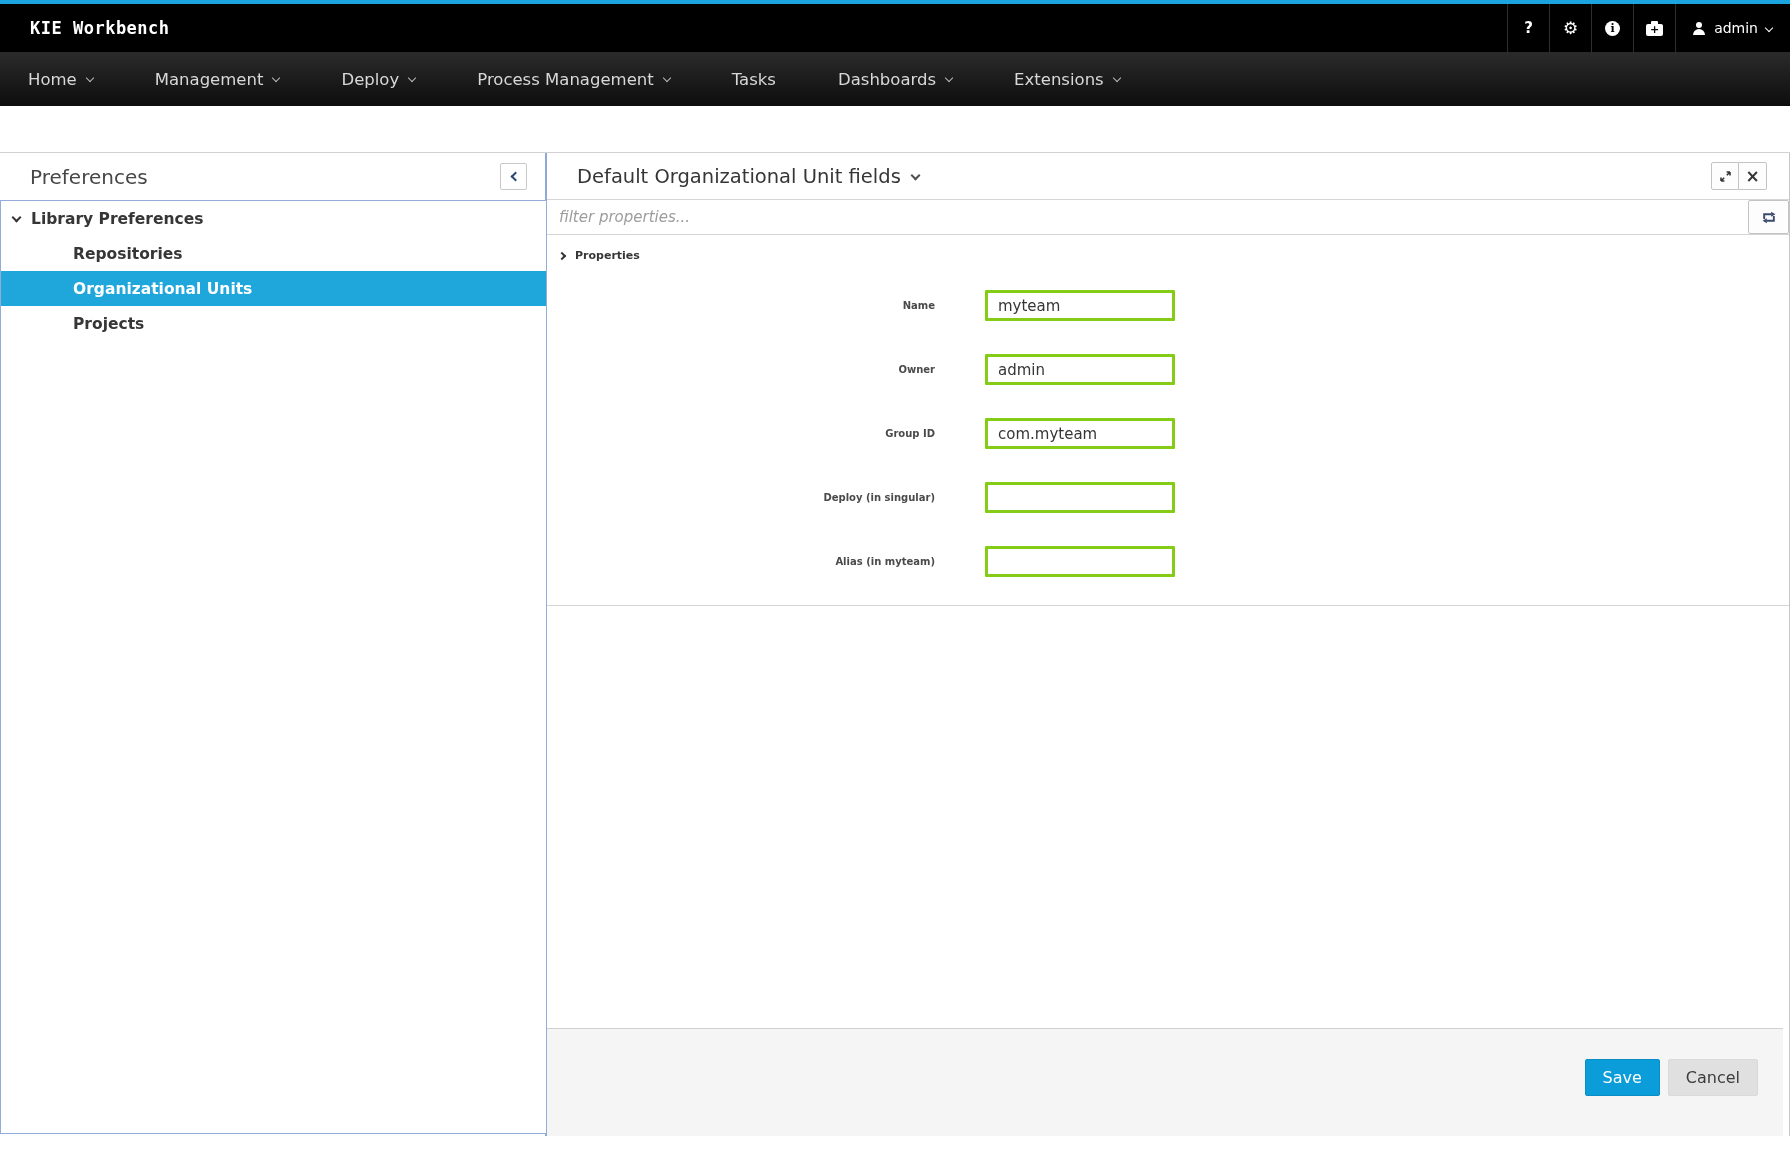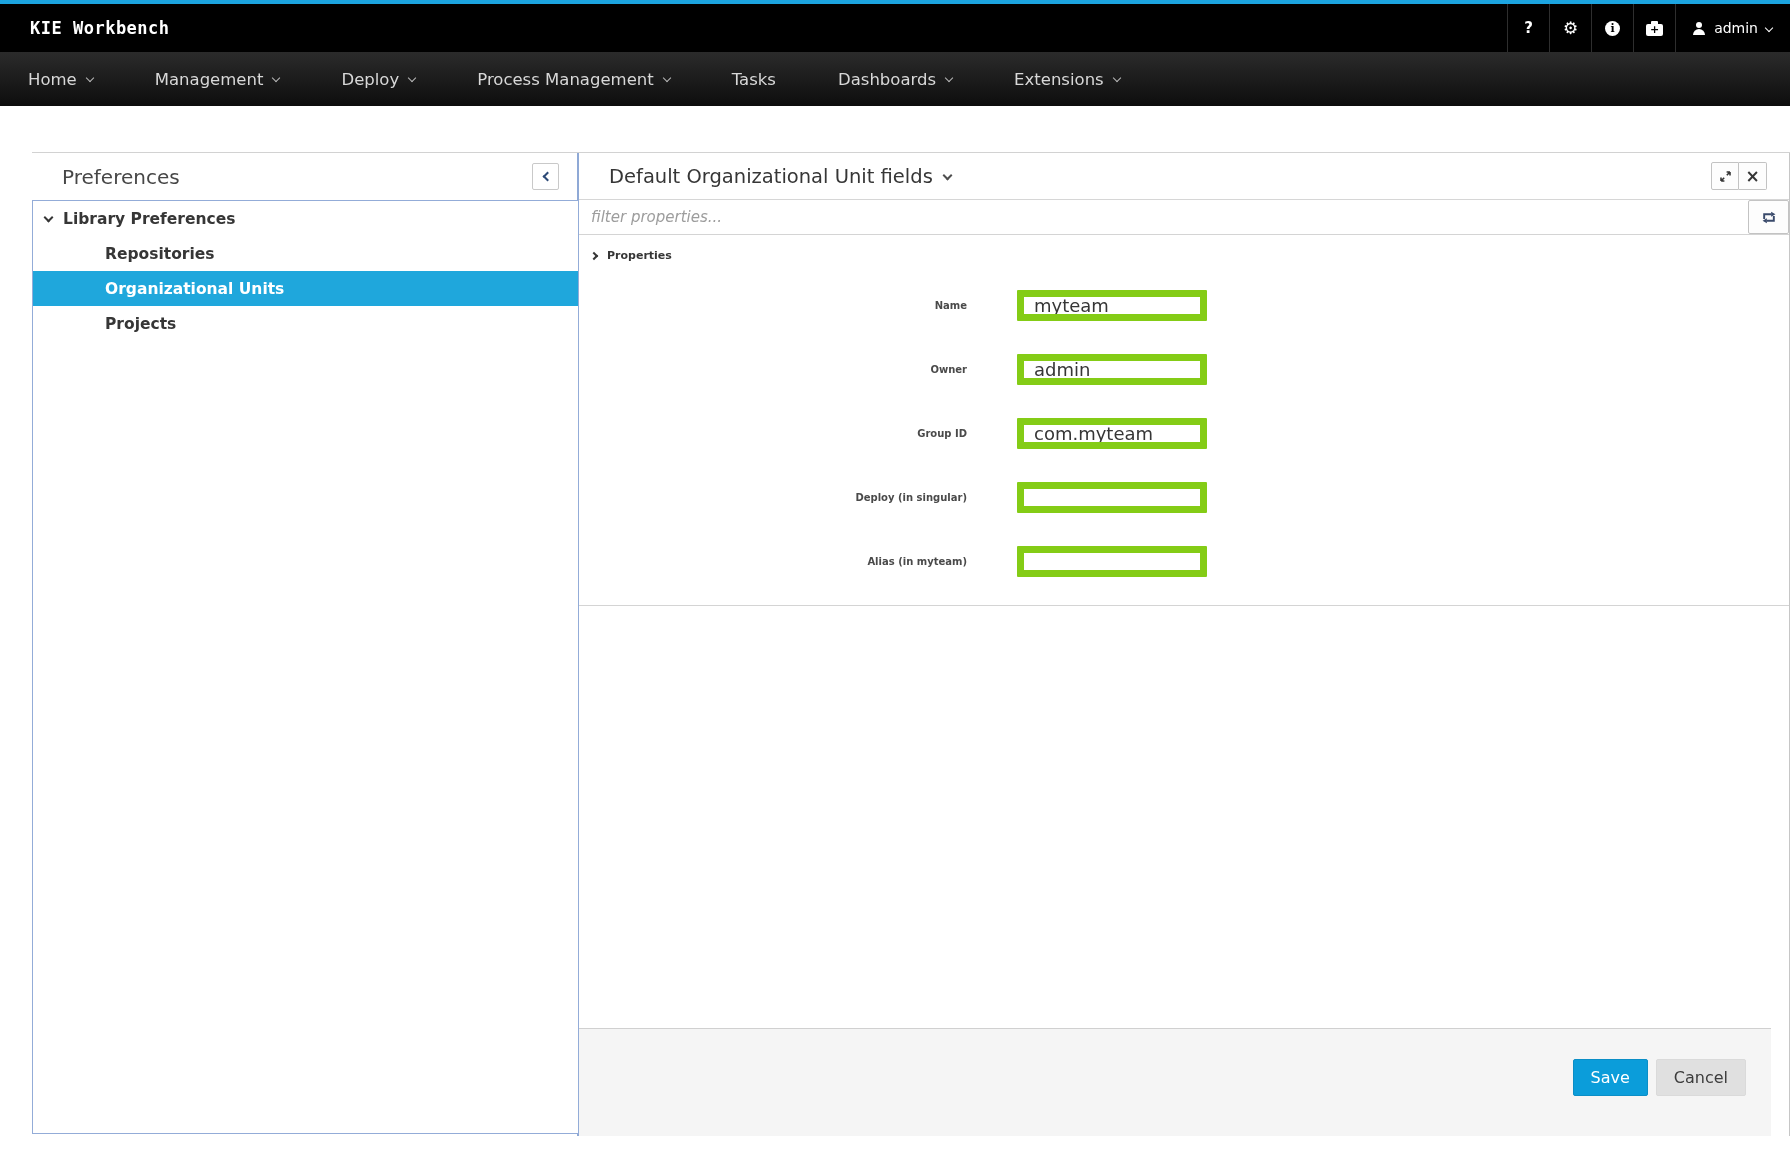--- a/index.html
+++ b/index.html
@@ -45,21 +45,21 @@
   
   .navbar { height:54px; background:linear-gradient(#2b2b2b,#0d0d0d);
             display:flex; align-items:stretch; padding-left:0; }
   .nav-item { display:flex; align-items:center; gap:10px; padding:16px 31px;
               color:#d8d8d8; font-size:16.5px; cursor:pointer; }
   .nav-item:first-child { padding-left:28px; }
   .nav-item .chev { color:#b9b9b9; margin-top:-3px; }
 
   
   .gap { height:46px; background:#fff; }
-  .panels { display:flex; height:984px; border-top:1px solid #d2d2d2;margin-left:32px; }
+  .panels { display:flex; height:984px; border-top:1px solid #d2d2d2; }
 
   
   .left-panel { width:547px; border-right:2px solid #8fa9d6; position:relative;
                 background:#fff; }
   .left-header { height:47px; display:flex; align-items:center; }
   .left-title { font-size:20px; color:#474747; padding-left:30px; flex:1; }
   .collapse-btn { width:27px; height:27px; border:1px solid #c9c9c9; border-radius:2px;
                   background:#fff; display:flex; align-items:center; justify-content:center;
                   margin-right:18px; cursor:pointer; color:#2d4a77; }
   .collapse-btn .chev { margin-left:3px; border-width:2.5px; width:7px; height:7px; }
@@ -95,24 +95,24 @@
 
   .props-box { border-bottom:1px solid #d4d4d4; padding-bottom:28px; }
   .props-header { padding:14px 0 14px 12px; font-size:11px; font-weight:600; color:#363636;
                   display:flex; align-items:center; gap:10px; cursor:pointer; }
   .props-header .chev { width:6px; height:6px; border-width:2px; margin-top:1px; }
   .props-form { padding-top:14px; }
   .form-row { display:flex; align-items:center; margin-bottom:33px; }
   .form-row:last-child { margin-bottom:0; }
   .form-label { width:438px; padding-right:50px; text-align:right; font-size:10px;
                 font-weight:600; color:#4a4a4a; line-height:31px; }
-  .form-input { width:190px; height:31px; border:7px solid #84cc16; border-radius:1px;
-                padding:0 10px; font-size:18px; color:#363636; font-family:inherit; outline:none; }
-
-  .panel-footer { position:absolute; left:0; right:18px; bottom:0; height:108px;
+  .form-input { width:190px; height:31px; border:3px solid #84cc16; border-radius:1px;
+                padding:0 10px; font-size:15px; color:#363636; font-family:inherit; outline:none; }
+
+  .panel-footer { position:absolute; left:0; right:6px; bottom:0; height:108px;
                   background:#f5f5f5; border-top:1px solid #d0d0d0;
                   display:flex; justify-content:flex-end; align-items:flex-start;
                   padding:30px 25px 0 0; }
   .btn { font-size:16px; font-family:inherit; border:none; border-radius:2px;
          padding:8px 17px; cursor:pointer; }
   .btn-save { background:#0b9dda; color:#fff; border:1px solid #0b8ec6; }
   .btn-cancel { background:#e0e0e0; color:#3c3c3c; border:1px solid #dadada; margin-left:8px; }
 </style>
 </head>
 <body>

